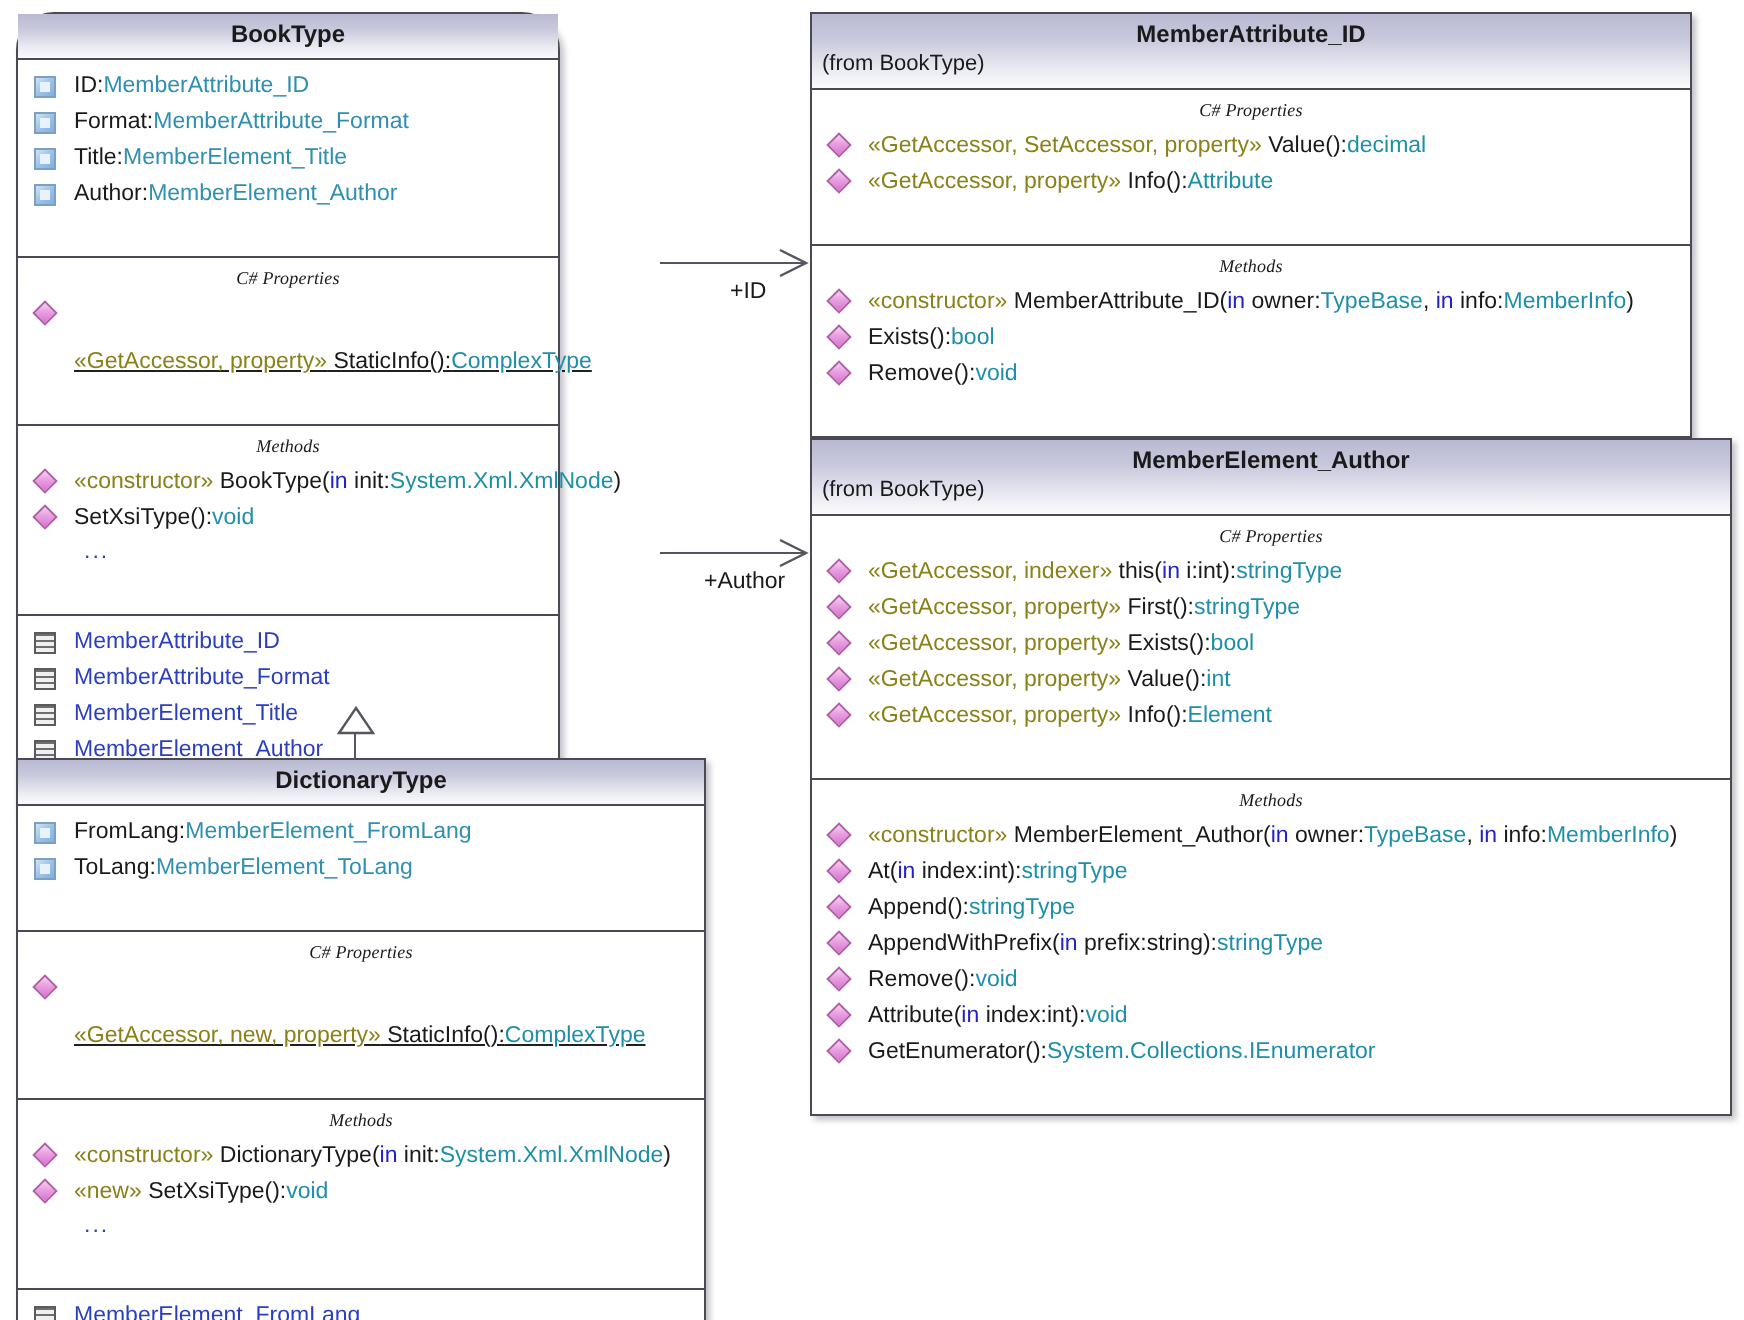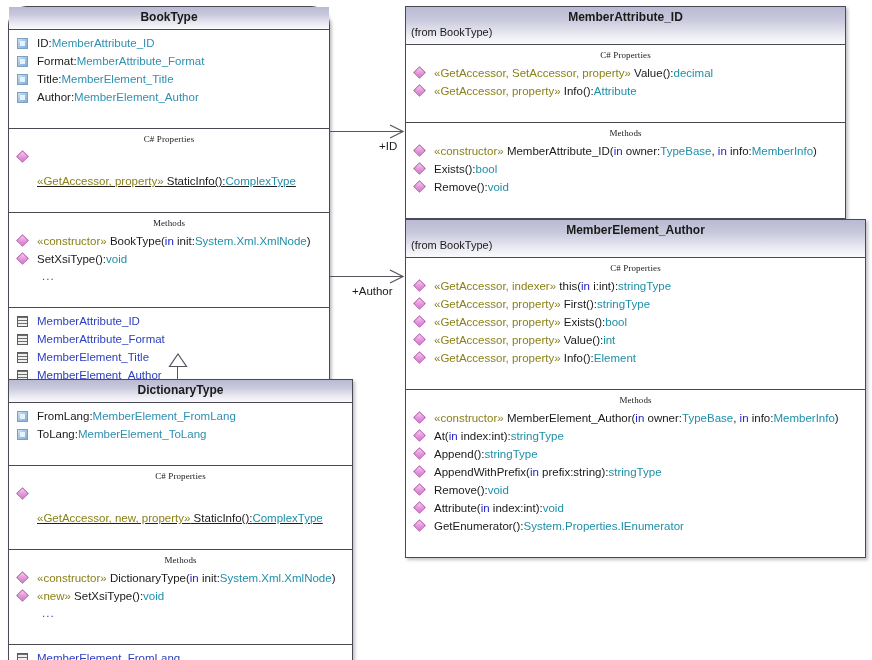--- a/index.html
+++ b/index.html
@@ -44,20 +44,21 @@
     padding-left: 1px;
   }
   .cls-section {
     border-bottom: 1px solid #4a4a55;
     padding: 4px 0 22px 0;
   }
   .cls-section:last-child { border-bottom: none; }
 
   .section-label {
     text-align: center;
+    font-style: italic;
     font-size: 9px;
     color: #1a1a1a;
     line-height: 13px;
     margin-bottom: 2px;
     font-family: "Liberation Serif", serif;
     letter-spacing: 0.1px;
   }
 
   .member {
     display: flex;
@@ -137,21 +138,21 @@
     position: absolute;
     font-size: 11.5px;
     color: #1a1a1a;
     background: transparent;
     white-space: nowrap;
   }
 </style>
 </head>
 <body>
 
-<div class="uml-class" style="left:8px; top:6px; width:322px;border-radius:19px;">
+<div class="uml-class" style="left:8px; top:6px; width:272px;border-radius:19px;">
   <div class="cls-header">
     <div class="cls-title">BookType</div>
   </div>
 
   <div class="cls-section">
     <div class="member">
       <span class="ico ico-attr"></span>
       <span class="txt"><span class="attrname">ID:</span><span class="attrtype">MemberAttribute_ID</span></span>
     </div>
     <div class="member">
@@ -354,31 +355,31 @@
       <span class="txt"><span class="name">Remove():</span><span class="type">void</span></span>
     </div>
 
     <div class="member">
       <span class="ico ico-diamond"></span>
       <span class="txt"><span class="name">Attribute(</span><span class="kw">in</span><span class="name"> index:int</span><span class="name">):</span><span class="type">void</span></span>
     </div>
 
     <div class="member">
       <span class="ico ico-diamond"></span>
-      <span class="txt"><span class="name">GetEnumerator():</span><span class="type">System.Properties.IEnumerator</span></span>
+      <span class="txt"><span class="name">GetEnumerator():</span><span class="type">System.Collections.IEnumerator</span></span>
     </div>
   </div>
 </div>
 
 <div>
   <div class="conn-line" style="left:330px; top:131px; width:73px; height:1px;"></div>
   <svg style="position:absolute; left:388px; top:123px;" width="18" height="17">
     <polyline points="2,2 15,8.5 2,15" fill="none" stroke="#55555f" stroke-width="1.2"></polyline>
   </svg>
-  <div class="conn-label" style="left:379px; top:140px;">+ID</div>
+  <div class="conn-label" style="left:365px; top:140px;">+ID</div>
 </div>
 
 <div>
   <div class="conn-line" style="left:330px; top:276px; width:73px; height:1px;"></div>
   <svg style="position:absolute; left:388px; top:268px;" width="18" height="17">
     <polyline points="2,2 15,8.5 2,15" fill="none" stroke="#55555f" stroke-width="1.2"></polyline>
   </svg>
   <div class="conn-label" style="left:352px; top:285px;">+Author</div>
 </div>
 

